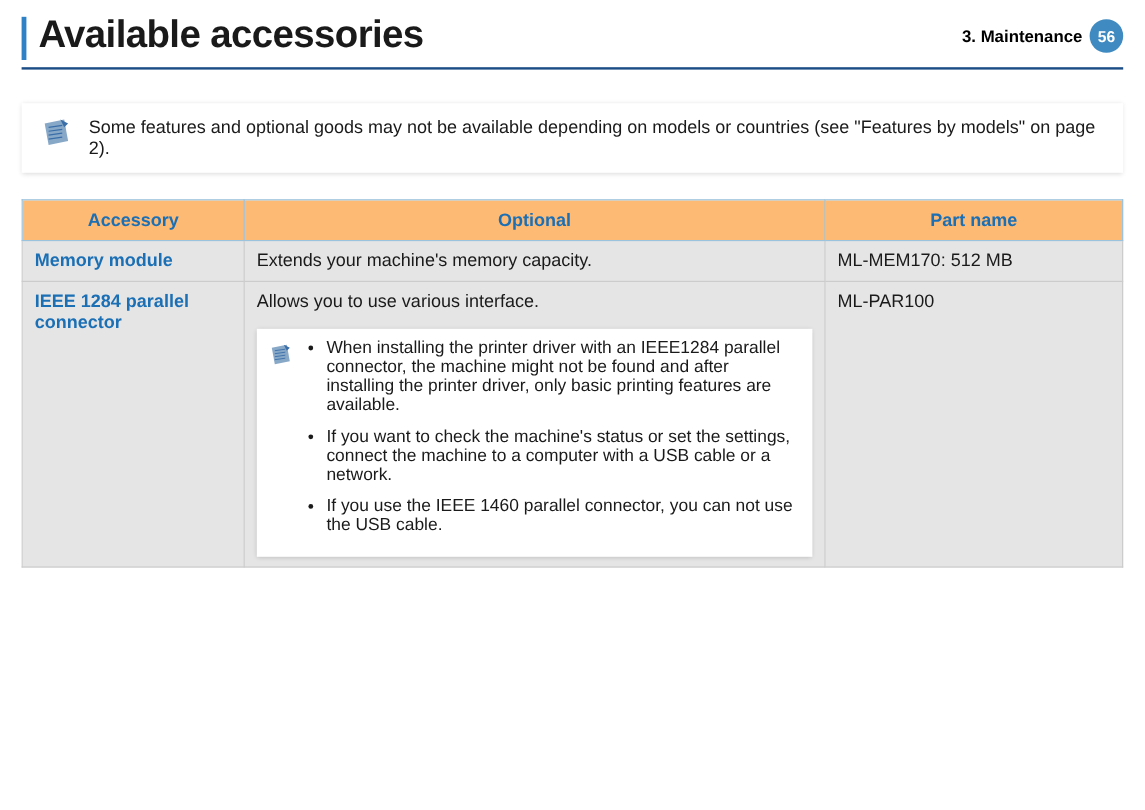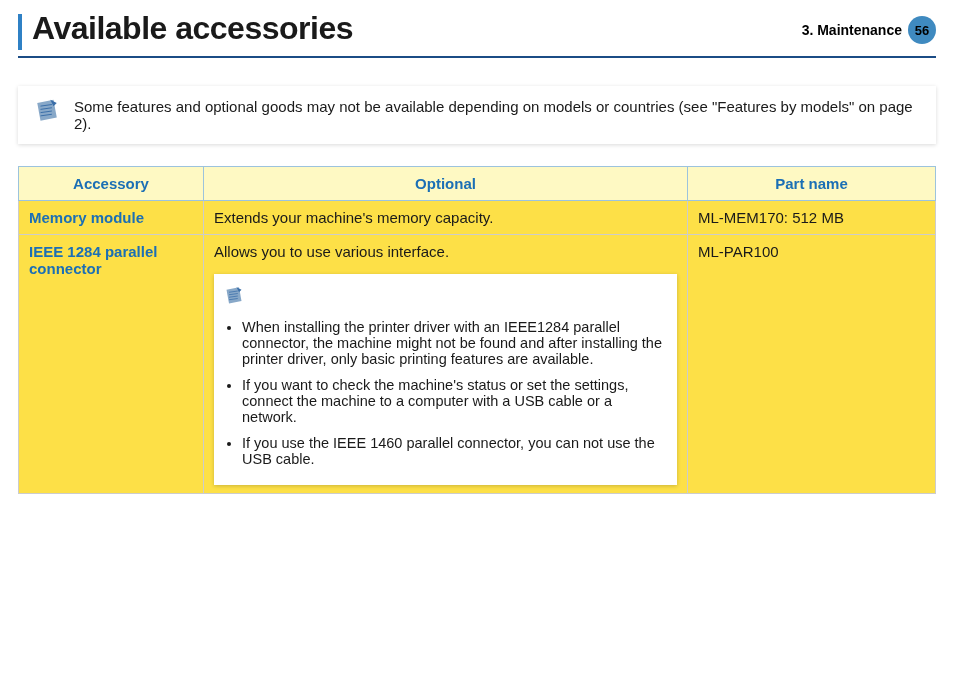--- a/index.html
+++ b/index.html
@@ -35,21 +35,21 @@
   }
   .chapter {
     color: #000000;
     font-weight: 700;
     font-size: 14px;
     align-self: center;
     margin-right: 6px;
   }
   .page-badge {
     background: #3f8ac0;
-    color: #000000;
+    color: #ffffff;
     font-weight: 700;
     border-radius: 50%;
     width: 28px; height: 28px;
     display: flex; align-items: center; justify-content: center;
     font-size: 13px;
     align-self: center;
   }
   .intro { font-size: 15px; margin-bottom: 20px; }
   .notebox {
     display: flex;
@@ -61,52 +61,51 @@
     margin-bottom: 22px;
   }
   .noteicon svg { width: 26px; height: 26px; }
   .notebox .txt { font-size: 15px; flex: 1; }
   table.acc {
     width: 100%;
     border-collapse: collapse;
     font-size: 15px;
   }
   table.acc thead th {
-    background: #fef9c3;
+    background: #fdba74;
     color: #1b6fb5;
     font-weight: 700;
     text-align: center;
     padding: 8px 10px;
     border: 1px solid #9cc3dd;
   }
   table.acc tbody td {
     border: 1px solid #ccc;
     padding: 8px 10px;
     vertical-align: top;
   }
   table.acc tbody tr.odd { background: #f5f5f5; }
-  table.acc tbody tr.even { background: #fde047; padding-left: 48px; }
+  table.acc tbody tr.even { background: #e5e5e5; padding-left: 48px; }
   td.accname {
     color: #1b6fb5;
     font-weight: 700;
     width: 185px;
     vertical-align: middle;
   }
   td.partname { width: 248px; }
   ul.part-list { margin: 0; padding-left: 18px; }
   ul.part-list li { margin-bottom: 8px; }
   .inner-note {
     display: flex;
     align-items: flex-start;
     gap: 10px;
     padding: 8px 10px;
     margin-top: 14px;
     box-shadow: 0 1px 4px rgba(0,0,0,0.2);
     background: #fff;
-    flex-direction: column;
   }
   .inner-note ul { margin: 0; padding-left: 18px; }
   .inner-note li { margin-bottom: 10px; font-size: 14.5px; }
   .noteicon-sm svg { width: 20px; height: 20px; margin-top: 4px; }
 </style>
 </head>
 <body>
 
 <div class="page">
 

